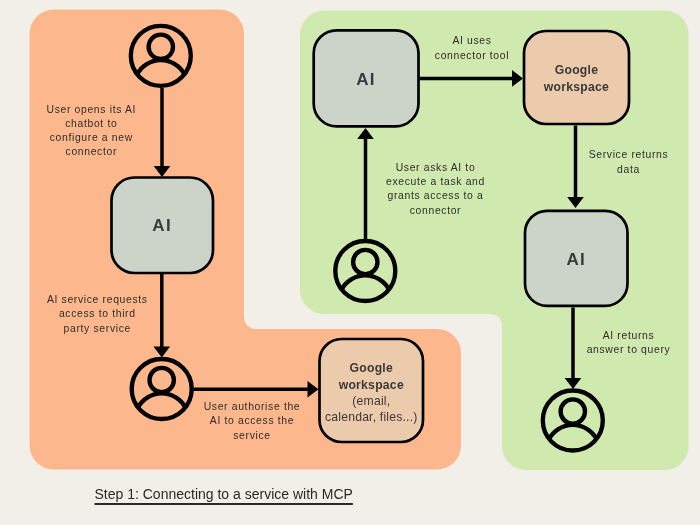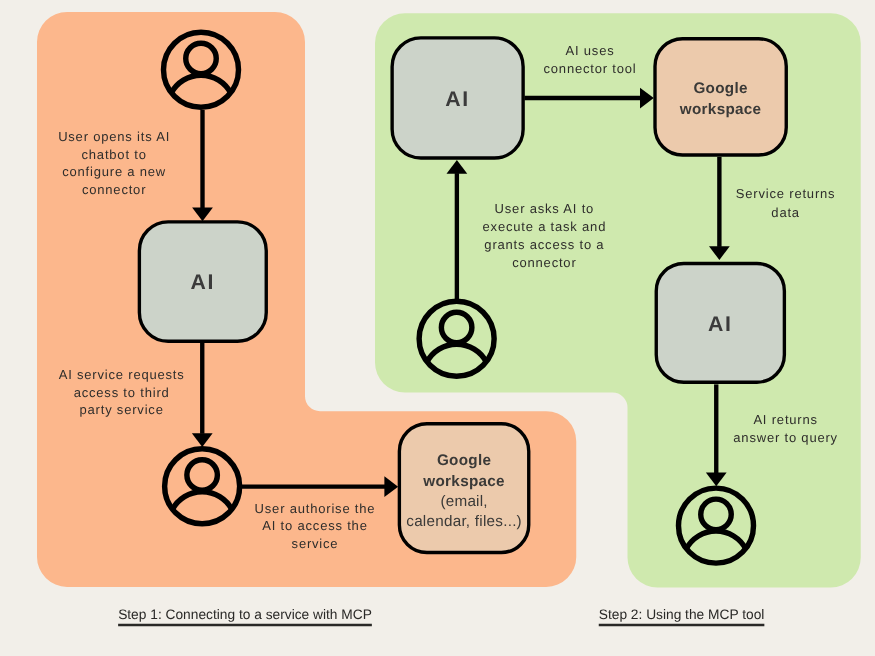--- a/index.html
+++ b/index.html
@@ -1,19 +1,19 @@
 <!DOCTYPE html>
 <html><head>
 <meta charset="utf-8">
 <style>
   html,body{margin:0;padding:0;}
   body{width:700px;height:525px;background:#f2efe9;font-family:"Liberation Sans",sans-serif;overflow:hidden;}
   .wrap{position:relative;width:700px;height:525px;}
   svg{position:absolute;left:0;top:0;}
-  .cap{position:absolute;color:#2a2927;font-size:11px;text-decoration:underline;text-underline-offset:3.5px;text-decoration-thickness:1.6px;white-space:nowrap;}
+  .cap{position:absolute;color:#2a2927;font-size:14px;text-decoration:underline;text-underline-offset:3.5px;text-decoration-thickness:1.6px;white-space:nowrap;}
 </style>
 </head>
 <body>
 <div class="wrap">
 <svg width="700" height="525" viewBox="0 0 700 525">
 
   <path d="M 53.6 9.6 H 220 A 24 24 0 0 1 244 33.6 V 317 A 12 12 0 0 0 256 329 H 437 A 24 24 0 0 1 461 353 V 445.5 A 24 24 0 0 1 437 469.5 H 53.6 A 24 24 0 0 1 29.6 445.5 V 33.6 A 24 24 0 0 1 53.6 9.6 Z" fill="#fcb78c"></path>
   <path d="M 324 10.5 H 664.6 A 24 24 0 0 1 688.6 34.5 V 446 A 24 24 0 0 1 664.6 470 H 526 A 24 24 0 0 1 502 446 V 326 A 12 12 0 0 0 490 314 H 324 A 24 24 0 0 1 300 290 V 34.5 A 24 24 0 0 1 324 10.5 Z" fill="#cfe9ae"></path>
 
   <rect x="111.5" y="177.5" width="101.5" height="95.5" rx="23" fill="#ccd3c9" stroke="#000" stroke-width="2.7"></rect>
@@ -100,14 +100,13 @@
     <text x="576.5" y="91">workspace</text>
     <text x="371.3" y="372">Google</text>
     <text x="371.3" y="388.6">workspace</text>
   </g>
   <g font-family="Liberation Sans, sans-serif" font-size="12.2" fill="#3b3a38" text-anchor="middle" letter-spacing="0.2">
     <text x="371.3" y="404.8">(email,</text>
     <text x="371.3" y="421">calendar, files...)</text>
   </g>
 </svg>
 <div class="cap" style="left:94.5px;top:486px;">Step 1: Connecting to a service with MCP</div>
-<div class="cap" style="left:479px;top:486px;">Step 2: Using the MCP tool</div>
 </div>
 
 </body></html>

